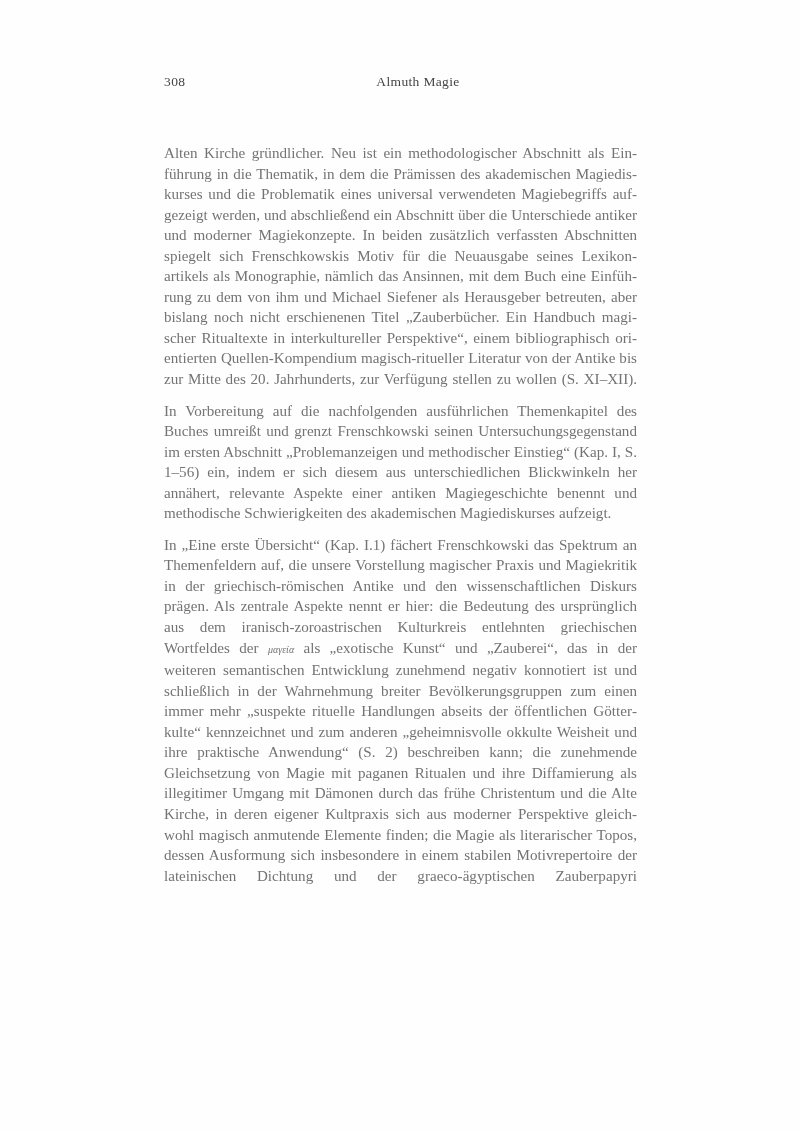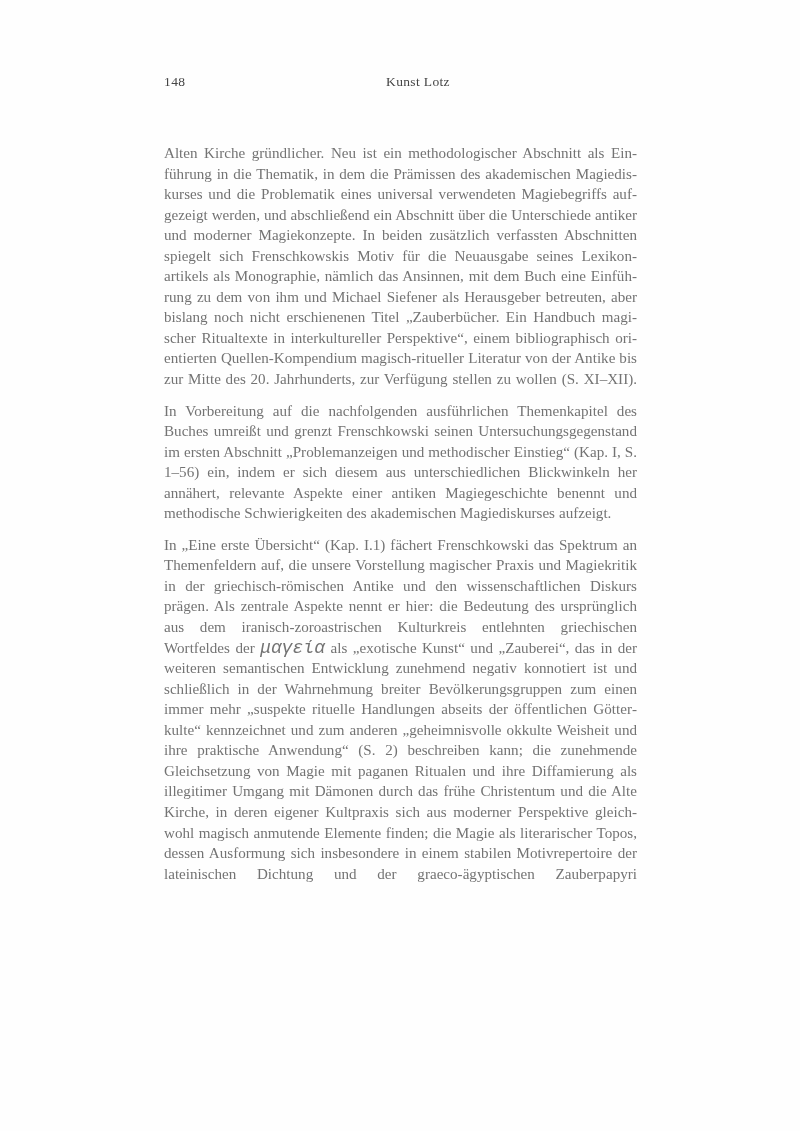--- a/index.html
+++ b/index.html
@@ -77,33 +77,33 @@
   }
   p.para:last-child {
     margin-bottom: 0;
   }
   
   p.para.full-last {
     text-align-last: justify;
   }
 
   .greek {
-    font-family: Liberation Mono, monospace;
+    font-family: Liberation Serif, serif;
     font-style: italic;
-    font-size: 18px;
+    font-size: 10px;
   }
 </style>
 </head>
 <body>
 
 <div class="page">
 
   <div class="running-head">
-    <span class="folio">148</span>
-    <span class="head-title">Kunst Lotz</span>
+    <span class="folio">308</span>
+    <span class="head-title">Almuth Magie</span>
   </div>
 
   <div class="textblock">
 
     <p class="para full-last">Alten Kirche gründlicher. Neu ist ein methodologischer Abschnitt als Ein­führung in die Thematik, in dem die Prämissen des akademischen Magiedis­kurses und die Problematik eines universal verwendeten Magiebegriffs auf­gezeigt werden, und abschließend ein Abschnitt über die Unterschiede anti­ker und moderner Magiekonzepte. In beiden zusätzlich verfassten Abschnit­ten spiegelt sich Frenschkowskis Motiv für die Neuausgabe seines Lexikon­artikels als Monographie, nämlich das Ansinnen, mit dem Buch eine Einfüh­rung zu dem von ihm und Michael Siefener als Herausgeber betreuten, aber bislang noch nicht erschienenen Titel „Zauberbücher. Ein Handbuch magi­scher Ritualtexte in interkultureller Perspektive“, einem bibliographisch ori­entierten Quellen-Kompendium magisch-ritueller Literatur von der Antike bis zur Mitte des 20. Jahrhunderts, zur Verfügung stellen zu wollen (S. XI–XII).</p>
 
     <p class="para">In Vorbereitung auf die nachfolgenden ausführlichen Themenkapitel des Buches umreißt und grenzt Frenschkowski seinen Untersuchungsgegen­stand im ersten Abschnitt „Problemanzeigen und methodischer Einstieg“ (Kap. I, S. 1–56) ein, indem er sich diesem aus unterschiedlichen Blickwin­keln her annähert, relevante Aspekte einer antiken Magiegeschichte benennt und methodische Schwierigkeiten des akademischen Magiediskurses auf­zeigt.</p>
 
     <p class="para full-last"><span>In „Eine erste Übersicht“ (Kap. I.1) fächert Frenschkowski das Spektrum an Themenfeldern auf, die unsere Vorstellung magischer Praxis und Magie­kritik in der griechisch-römischen Antike und den wissenschaftlichen Dis­kurs prägen. Als zentrale Aspekte nennt er hier: die Bedeutung des ursprüng­lich aus dem iranisch-zoroastrischen Kulturkreis entlehnten griechischen Wortfeldes der </span><span class="greek">μαγεία</span><span> als „exotische Kunst“ und „Zauberei“, das in der weiteren semantischen Entwicklung zunehmend negativ konnotiert ist und schließlich in der Wahrnehmung breiter Bevölkerungsgruppen zum einen immer mehr „suspekte rituelle Handlungen abseits der öffentlichen Götter­kulte“ kennzeichnet und zum anderen „geheimnisvolle okkulte Weisheit und ihre praktische Anwendung“ (S. 2) beschreiben kann; die zunehmende Gleichsetzung von Magie mit paganen Ritualen und ihre Diffamierung als illegitimer Umgang mit Dämonen durch das frühe Christentum und die Alte Kirche, in deren eigener Kultpraxis sich aus moderner Perspektive gleich­wohl magisch anmutende Elemente finden; die Magie als literarischer To­pos, dessen Ausformung sich insbesondere in einem stabilen Motivreper­toire der lateinischen Dichtung und der graeco-ägyptischen Zauberpapyri</span></p>
 

